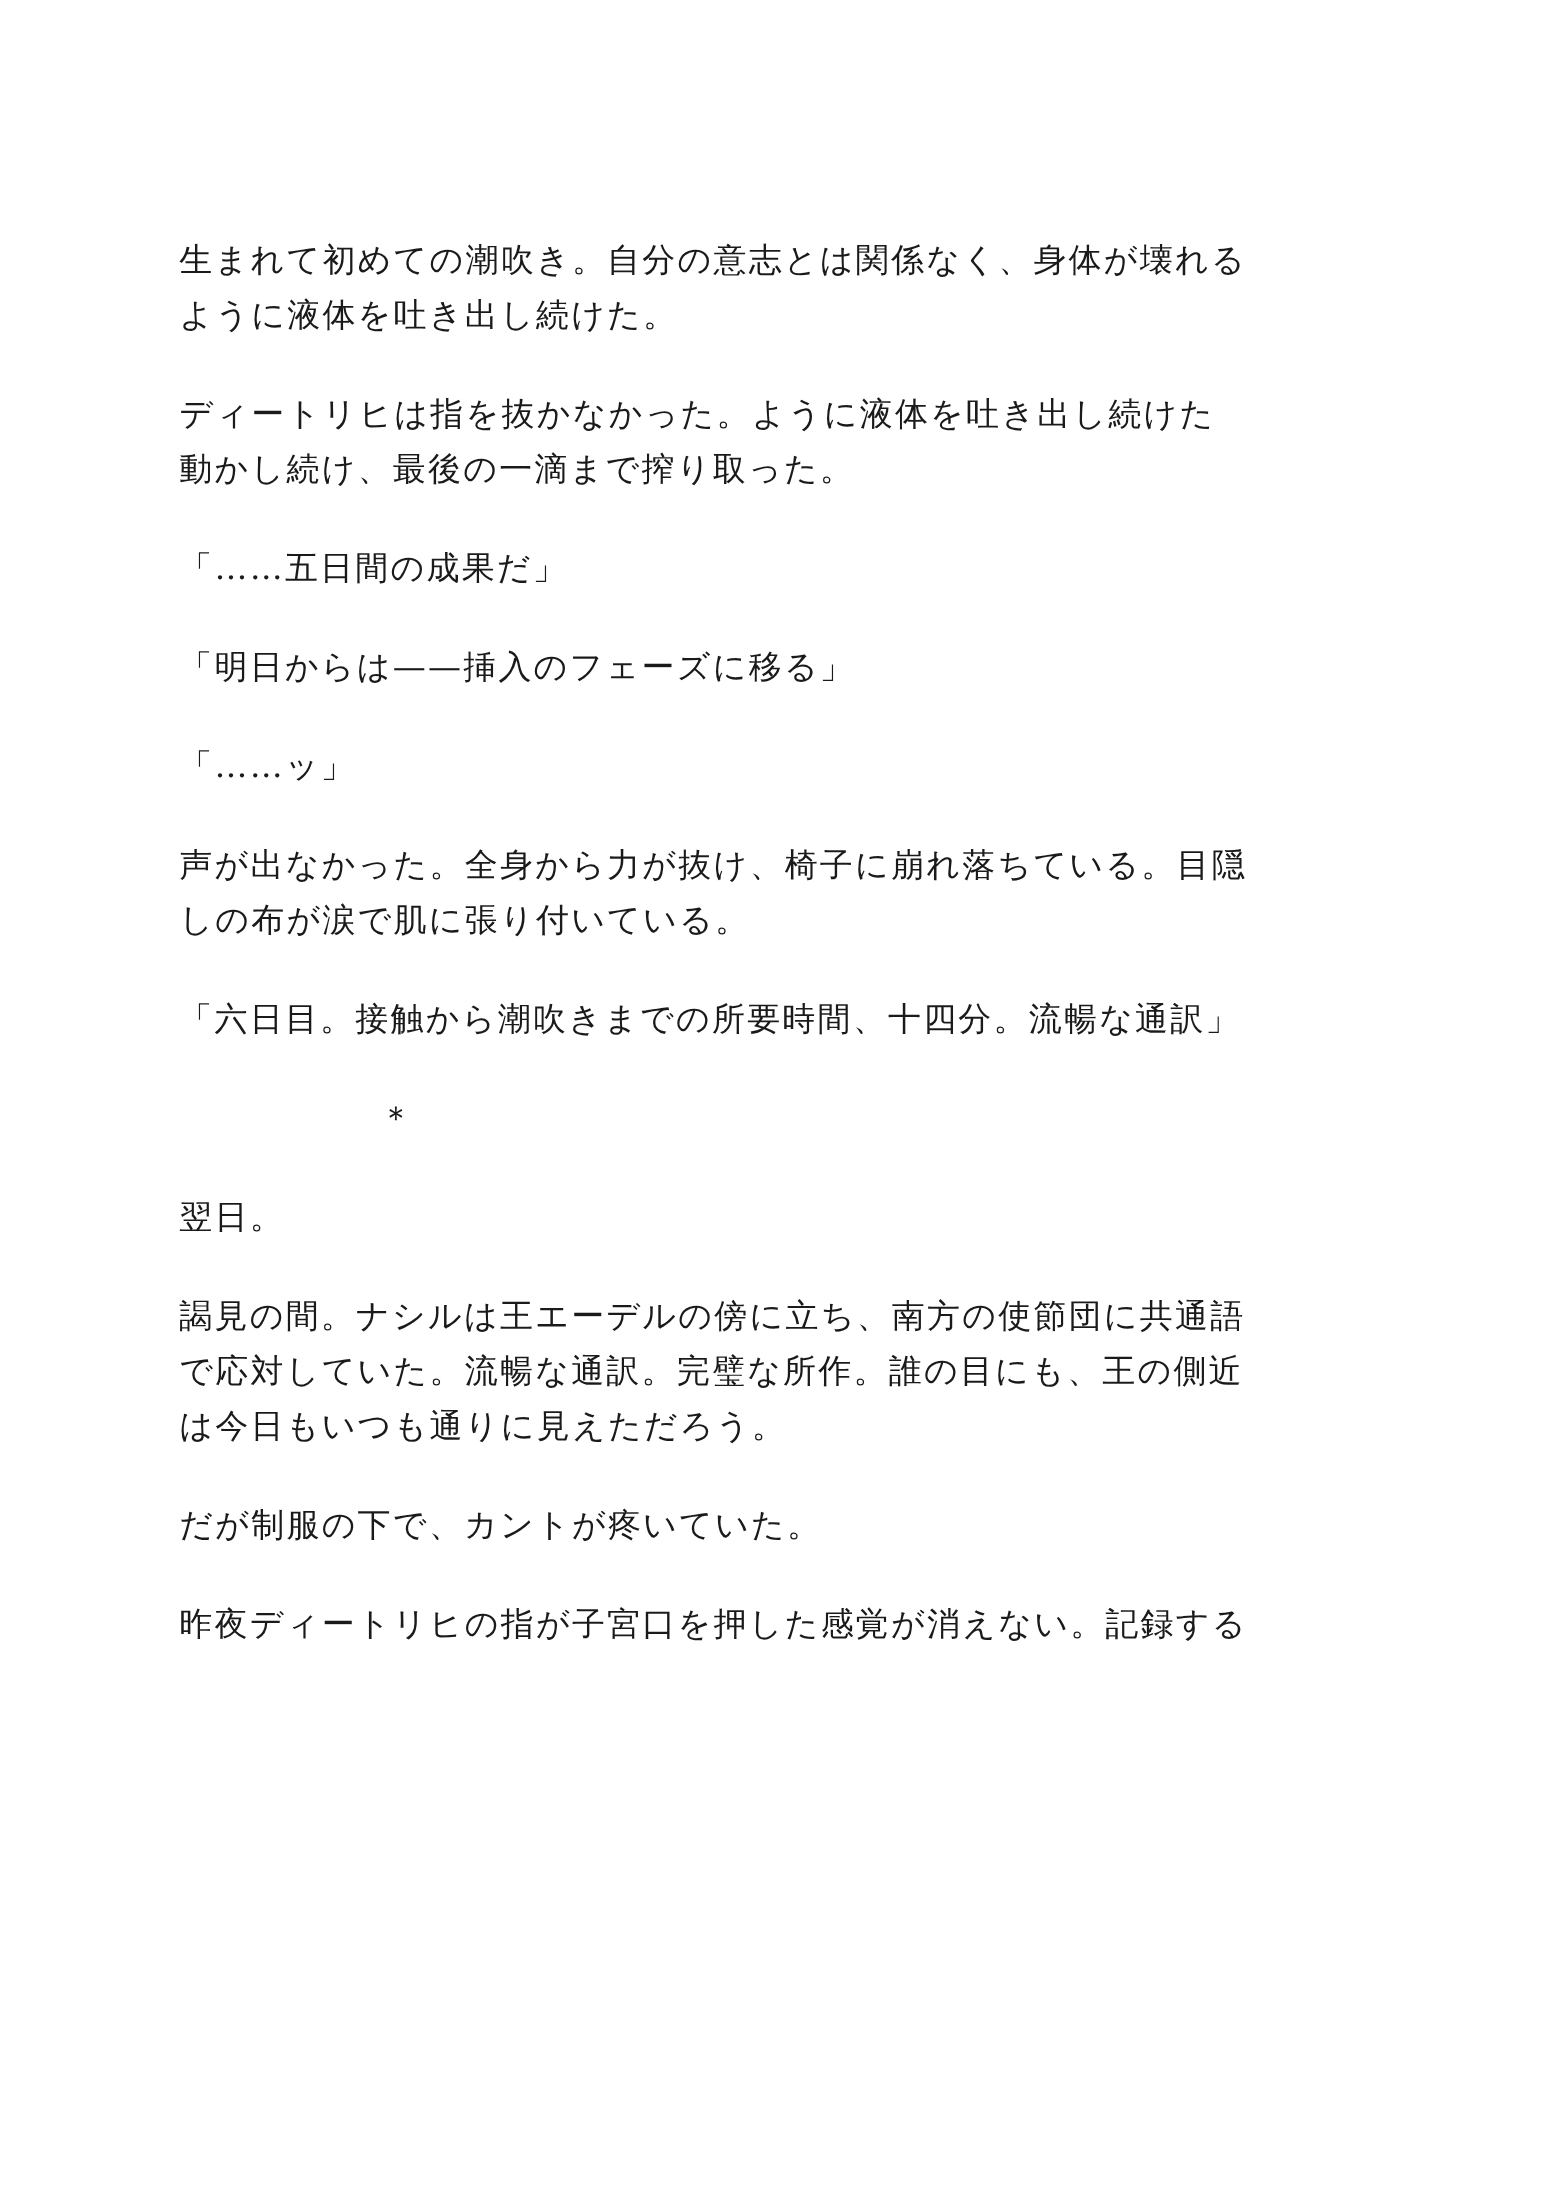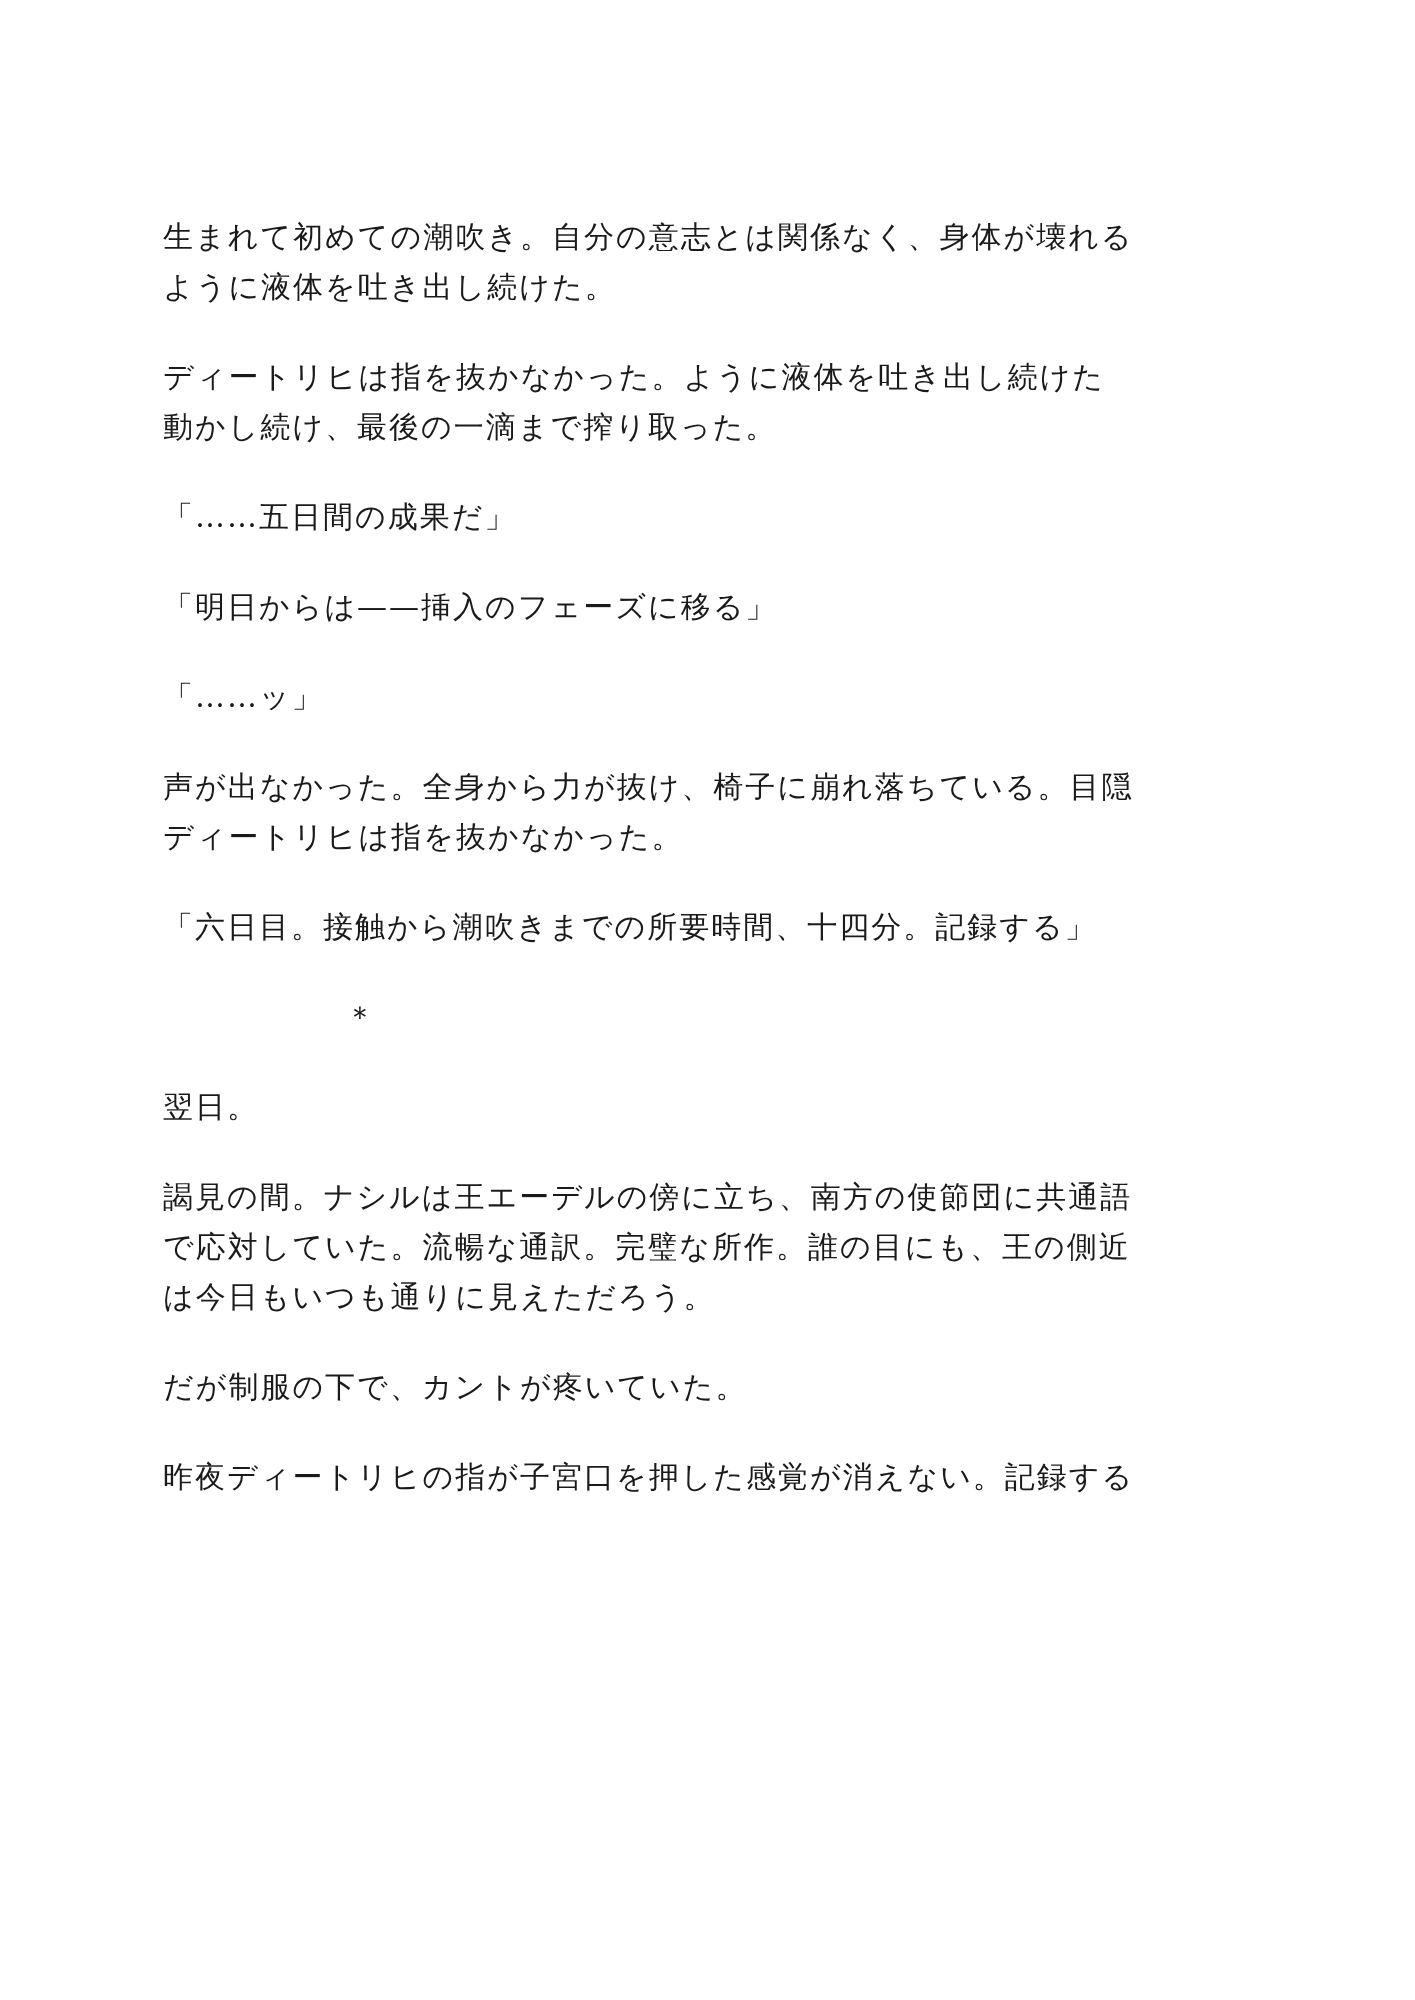--- a/index.html
+++ b/index.html
@@ -39,22 +39,22 @@
   <div class="doc">
 
   <p>生まれて初めての潮吹き。自分の意志とは関係なく、身体が壊れる
 ように液体を吐き出し続けた。</p>
       <p>ディートリヒは指を抜かなかった。ように液体を吐き出し続けた
 動かし続け、最後の一滴まで搾り取った。</p>
       <p>「……五日間の成果だ」</p>
       <p>「明日からは——挿入のフェーズに移る」</p>
       <p>「……ッ」</p>
       <p>声が出なかった。全身から力が抜け、椅子に崩れ落ちている。目隠
-ディートリヒは指を抜かなかった。</p>
-      <p>「六日目。接触から潮吹きまでの所要時間、十四分。記録する」</p>
+しの布が涙で肌に張り付いている。</p>
+      <p>「六日目。接触から潮吹きまでの所要時間、十四分。流暢な通訳」</p>
       <p class="separator">＊</p>
       <p>翌日。</p>
       <p>謁見の間。ナシルは王エーデルの傍に立ち、南方の使節団に共通語
 で応対していた。流暢な通訳。完璧な所作。誰の目にも、王の側近
 は今日もいつも通りに見えただろう。</p>
       <p>だが制服の下で、カントが疼いていた。</p>
       <p>昨夜ディートリヒの指が子宮口を押した感覚が消えない。記録する</p>
     </div>
 </div>
 

